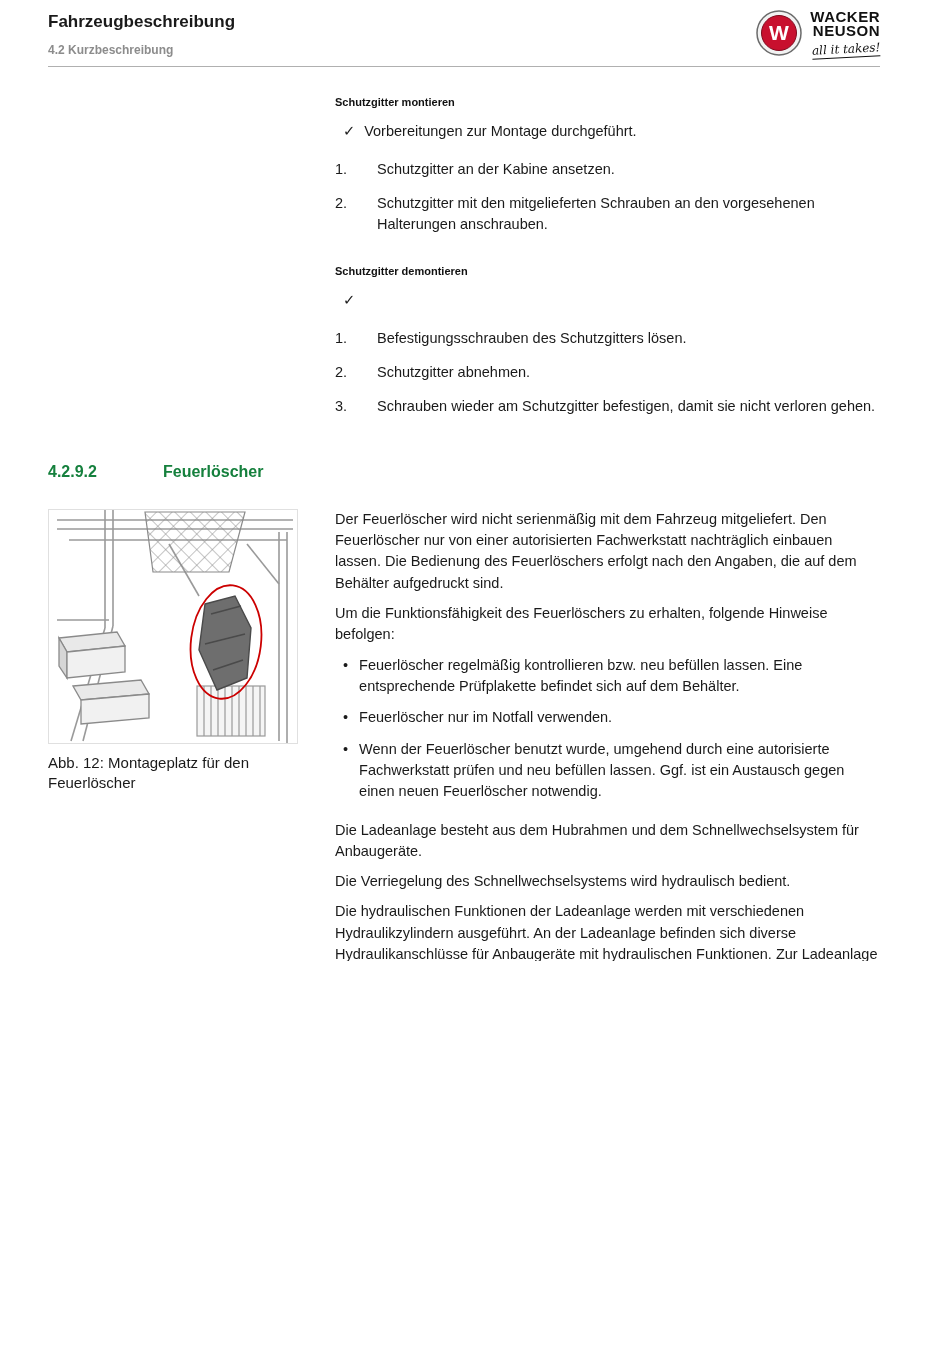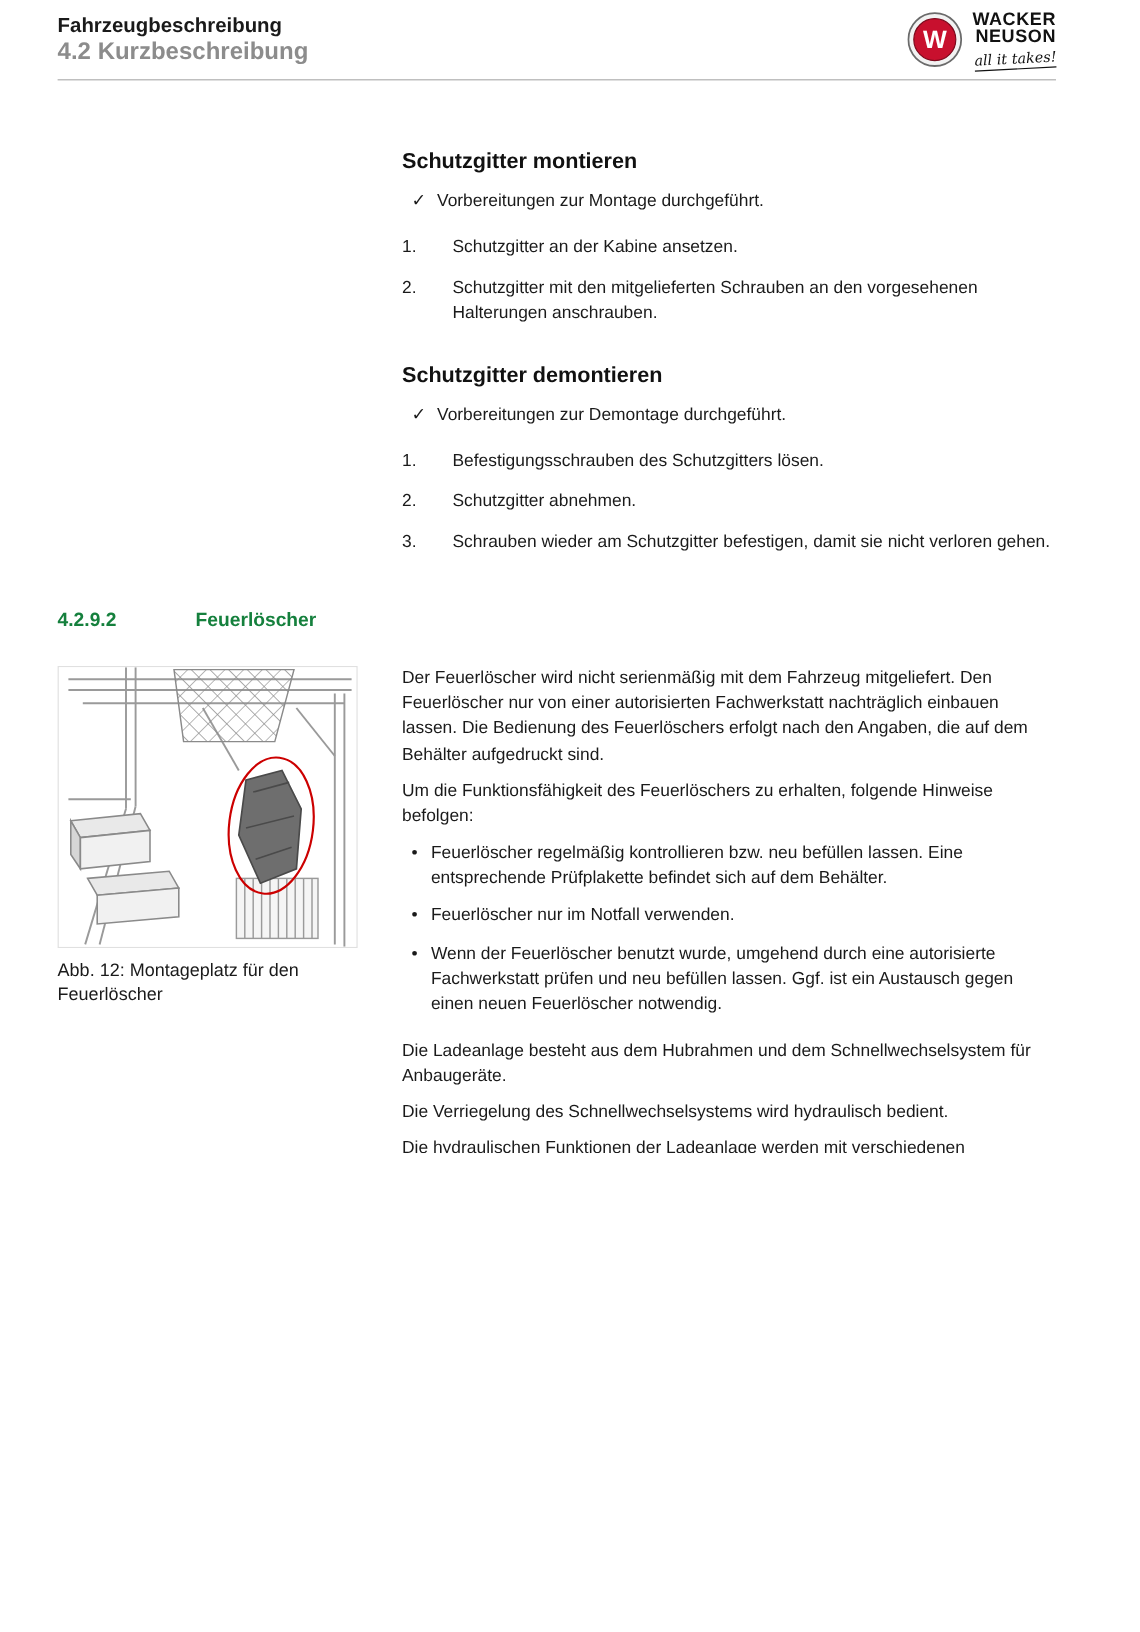--- a/index.html
+++ b/index.html
@@ -9,37 +9,37 @@
     width:950px; height:961px;
     background:#ffffff;
     font-family:"Liberation Sans", sans-serif;
     color:#1a1a1a;
     overflow:hidden;
   }
 
   
   .header { position:absolute; top:12px; left:48px; right:70px; }
   .chapter-title { font-size:17px; font-weight:bold; color:#1a1a1a; }
-  .section-subtitle { font-size:20px; font-weight:bold; color:#8c8c8c; }
+  .section-subtitle { font-size:12px; font-weight:bold; color:#8c8c8c; margin-top:11px; }
   .header-rule { position:absolute; top:66px; left:48px; right:70px; height:0; border-top:1.5px solid #b0b0b0; }
 
   .logo { position:absolute; top:10px; right:70px; display:flex; align-items:flex-start; gap:8px; }
   .logo-text { display:flex; flex-direction:column; align-items:flex-end; }
   .logo-brand { font-size:15px; font-weight:bold; letter-spacing:0.5px; line-height:0.95; color:#111; }
   .logo-slogan {
     margin-top:3px; font-family:"DejaVu Serif", serif; font-style:italic;
     font-size:12px; color:#111; border-bottom:1.5px solid #111; padding-bottom:1px;
     transform:rotate(-3deg);
   }
 
   
   .main { position:absolute; top:96px; left:48px; width:832px; }
   .indent { margin-left:287px; }
 
-  .block-heading { font-size:18px; font-weight:bold; margin-bottom:13px; color:#111;margin-top:28px; }
+  .block-heading { font-size:11px; font-weight:bold; margin-bottom:13px; color:#111; }
 
   .check-row { display:flex; gap:9px; margin:0 0 17px 8px; font-size:14.5px; line-height:1.45; }
   .check-glyph { flex-shrink:0; }
 
   .step-row { display:flex; margin-bottom:13px; font-size:14.5px; line-height:1.45; }
   .step-num { width:42px; flex-shrink:0; }
   .step-text { flex:1; }
 
   .block2 { margin-top:30px; }
 
@@ -109,21 +109,20 @@
       <div class="step-row">
         <span class="step-num">2.</span>
         <span class="step-text">Schutzgitter mit den mitgelieferten Schrauben an den vorgesehenen Halterungen anschrauben.</span>
       </div>
     </section>
 
     <section class="indent block2">
       <h3 class="block-heading">Schutzgitter demontieren</h3>
       <div class="check-row">
         <span class="check-glyph">✓</span>
-        <span>Vorbereitungen zur Demontage durchgeführt.</span>
       </div>
       <div class="step-row">
         <span class="step-num">1.</span>
         <span class="step-text">Befestigungsschrauben des Schutzgitters lösen.</span>
       </div>
       <div class="step-row">
         <span class="step-num">2.</span>
         <span class="step-text">Schutzgitter abnehmen.</span>
       </div>
       <div class="step-row">

